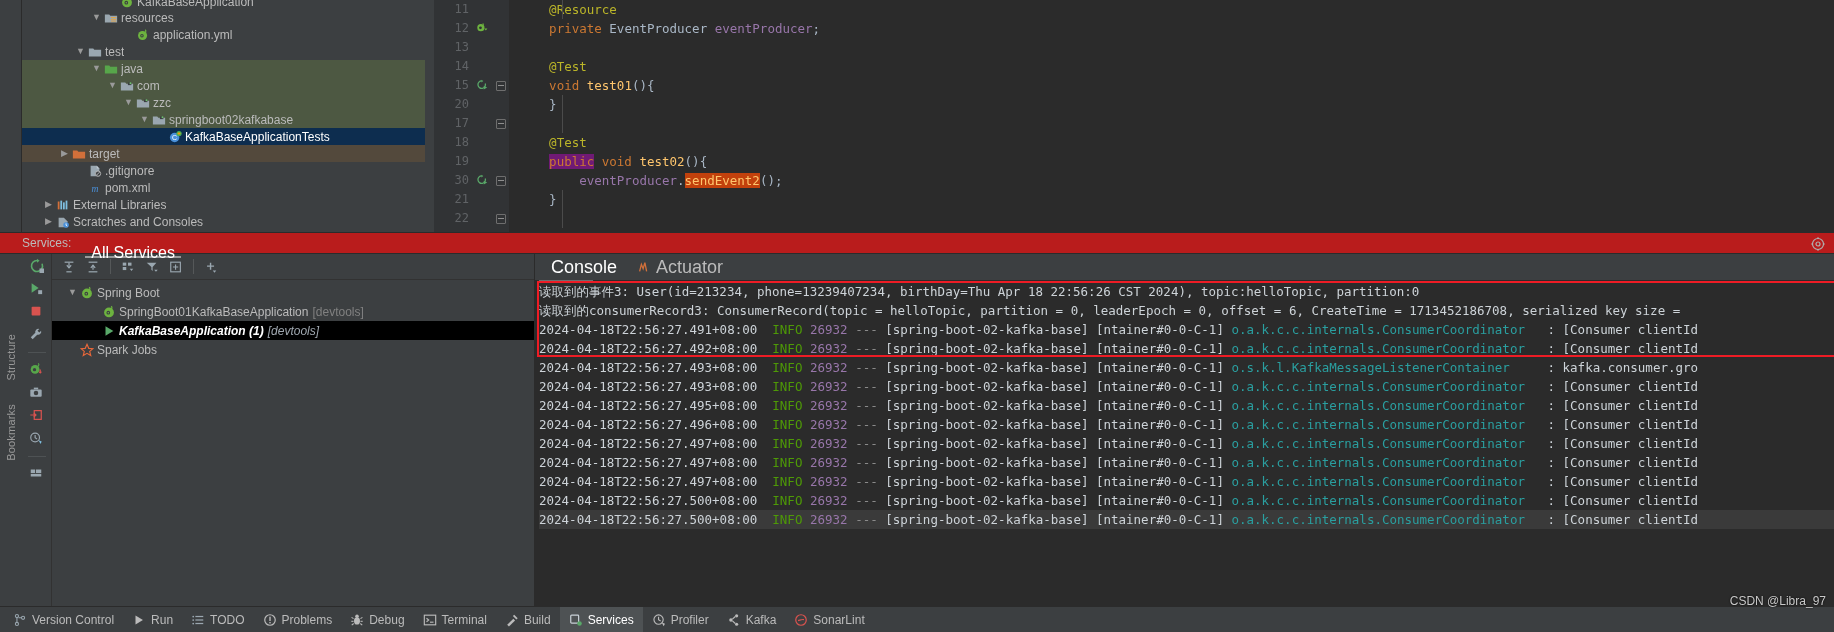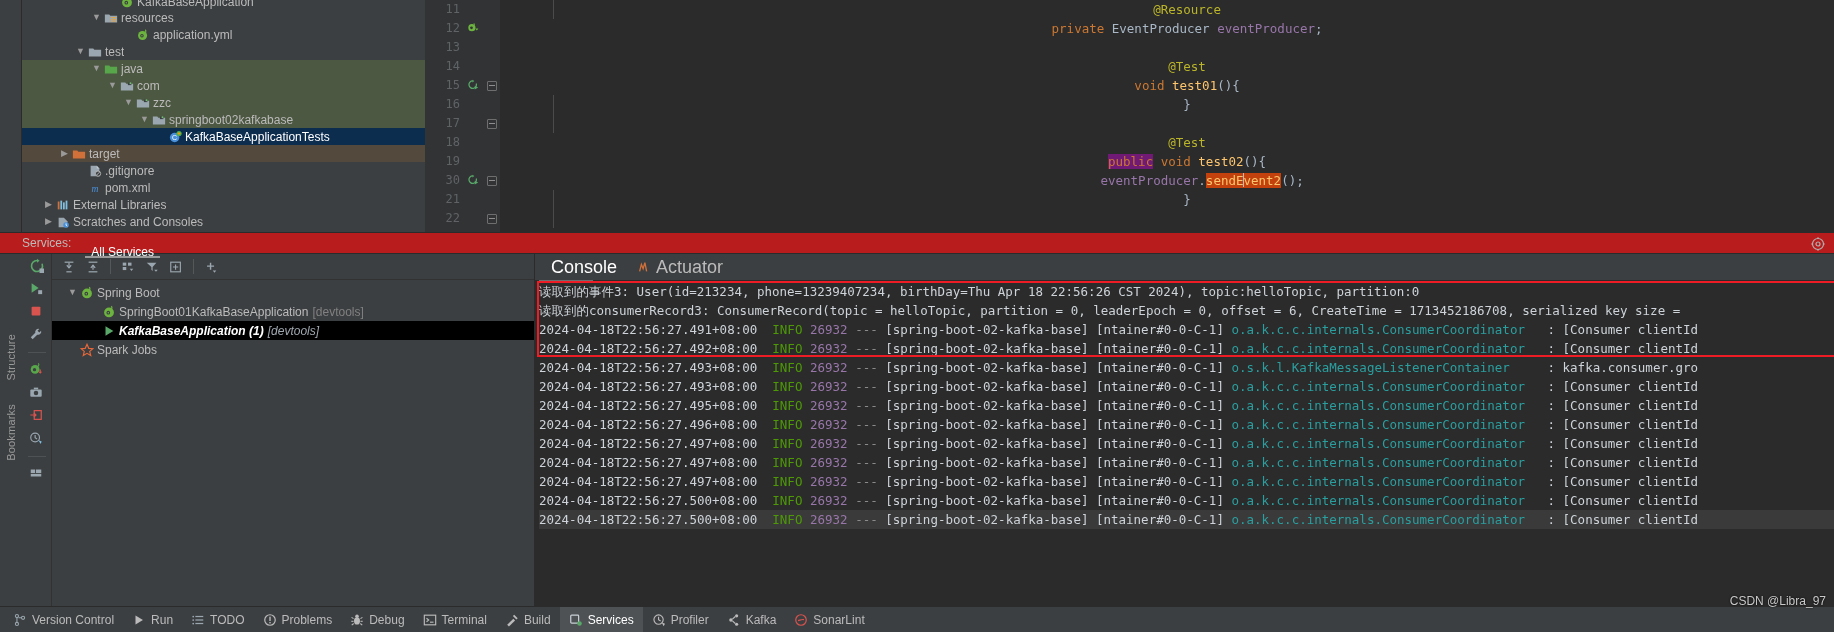--- a/index.html
+++ b/index.html
@@ -37,21 +37,21 @@
   .tree-row.brown-bg { background: #53493c; }
   .arrow {
     width: 13px; flex: 0 0 13px; text-align: center; color: #9a9a9a;
     font-size: 9px; line-height: 1;
   }
   .ico { width: 15px; flex: 0 0 15px; display: inline-flex;
          align-items: center; justify-content: center; margin-right: 3px; }
   .lbl { overflow: hidden; text-overflow: ellipsis; }
 
   
-  .editor { flex: 1; background: #2b2b2b; display: flex; position: relative; overflow: hidden; }
+  .editor { flex: 1; background: #2b2b2b; display: flex; position: relative; overflow: hidden; margin-left: 9px; }
   .gutter {
     width: 75px; flex: 0 0 75px; background: #313335;
     position: relative; padding-top: 0;
   }
   .gline {
     height: 19px; line-height: 19px; text-align: right;
     font-family: "DejaVu Sans Mono", monospace; font-size: 12px;
     color: #606366; padding-right: 40px; position: relative;
   }
   .grun {
@@ -63,21 +63,21 @@
   }
   .gfold.on { display: block; }
   .gfold::before {
     content: ""; position: absolute; left: 1px; top: 3px;
     width: 6px; height: 1px; background: #8e8e8e;
   }
   .code-area {
     flex: 1; font-family: "DejaVu Sans Mono", monospace; font-size: 12.5px;
     position: relative; padding-left: 10px; background: #2b2b2b;
   }
-  .cline { height: 19px; line-height: 19px; white-space: pre; color: #a9b7c6; text-align: center; }
+  .cline { height: 19px; line-height: 19px; white-space: pre; color: #a9b7c6; }
   .k-ann { color: #bbb529; }
   .k-kw { color: #cc7832; }
   .k-type { color: #a9b7c6; }
   .k-field { color: #9876aa; }
   .k-method { color: #ffc66d; }
   .hl-kw { background: #701a75; color: #cc7832; }
   .hl-sel { background: #c2410c; }
   .indent-guide {
     position: absolute; width: 1px; background: #4b4b4b;
   }
@@ -88,21 +88,21 @@
 
   
   .services-bar {
     height: 22px; background: #b91c1c; border-top: 1px solid #2b2b2b;
     border-bottom: 1px solid #2b2b2b;
     display: flex; align-items: center; padding-left: 22px;
     position: relative;
   }
   .services-label { color: #bbbbbb; font-size: 12px; margin-right: 14px; }
   .services-tab {
-    font-size: 12px; color: #ffffff; padding: 14px 6px; height: 21px;
+    font-size: 16px; color: #ffffff; padding: 14px 6px; height: 21px;
     line-height: 21px; border-bottom: 2px solid #9a9a9a;
   }
   .gear-btn {
     position: absolute; right: 8px; top: 3px; width: 16px; height: 16px;
     cursor: pointer;
   }
 
   
   .bottom-region { flex: 1; display: flex; min-height: 0; }
 
@@ -407,21 +407,21 @@
             </span></div>
           <div class="gline"><span>13</span></div>
           <div class="gline"><span>14</span></div>
           <div class="gline"><span>15</span><span class="grun">
               <svg width="13" height="13" viewBox="0 0 16 16">
                 <path d="M7 2.3a4.6 4.6 0 1 0 4.4 3.2" stroke="#59a869" stroke-width="1.6" fill="none"></path>
                 <path d="M6.6 0.8l2.4 1.8-2.4 1.8z" fill="#59a869"></path>
                 <path d="M9.5 8.2l4.3 2.3-4.3 2.3z" fill="#59a869"></path>
               </svg>
             </span><span class="gfold on"></span></div>
-          <div class="gline"><span>16</span></div>
+          <div class="gline"><span>20</span></div>
           <div class="gline"><span>17</span><span class="gfold on"></span></div>
           <div class="gline"><span>18</span></div>
           <div class="gline"><span>19</span></div>
           <div class="gline"><span>30</span><span class="grun">
               <svg width="13" height="13" viewBox="0 0 16 16">
                 <path d="M7 2.3a4.6 4.6 0 1 0 4.4 3.2" stroke="#59a869" stroke-width="1.6" fill="none"></path>
                 <path d="M6.6 0.8l2.4 1.8-2.4 1.8z" fill="#59a869"></path>
                 <path d="M9.5 8.2l4.3 2.3-4.3 2.3z" fill="#59a869"></path>
               </svg>
             </span><span class="gfold on"></span></div>

